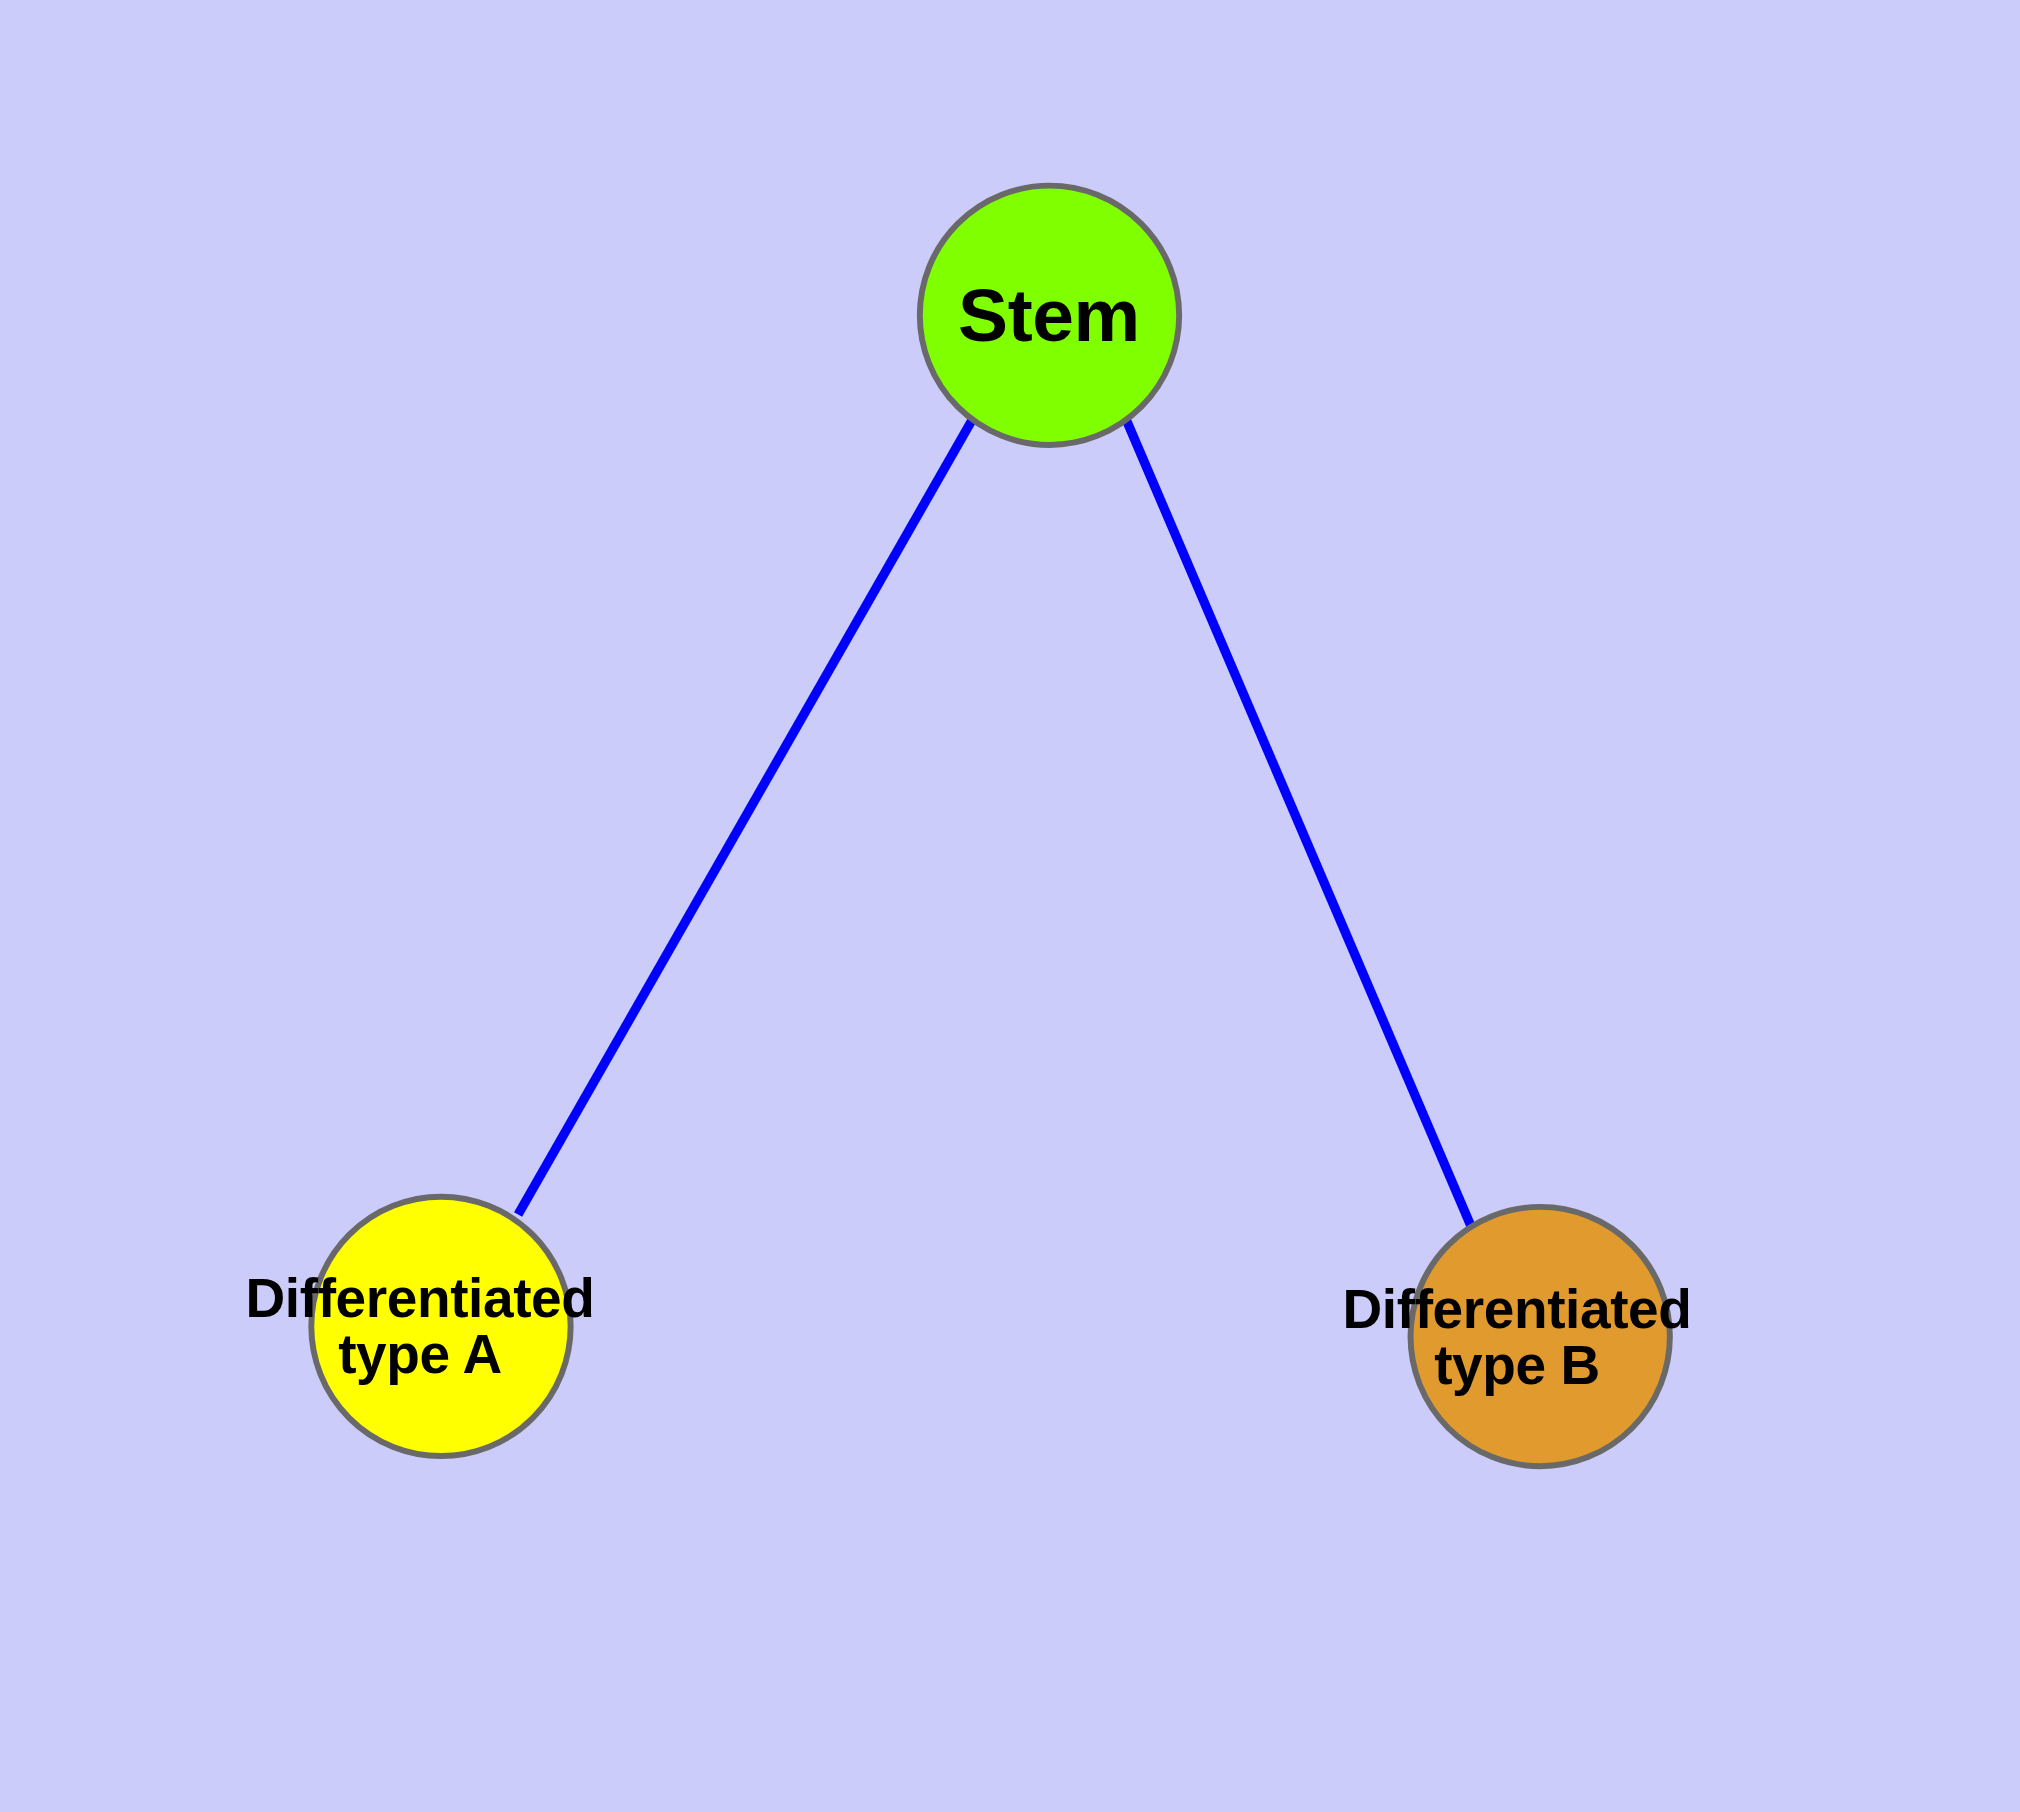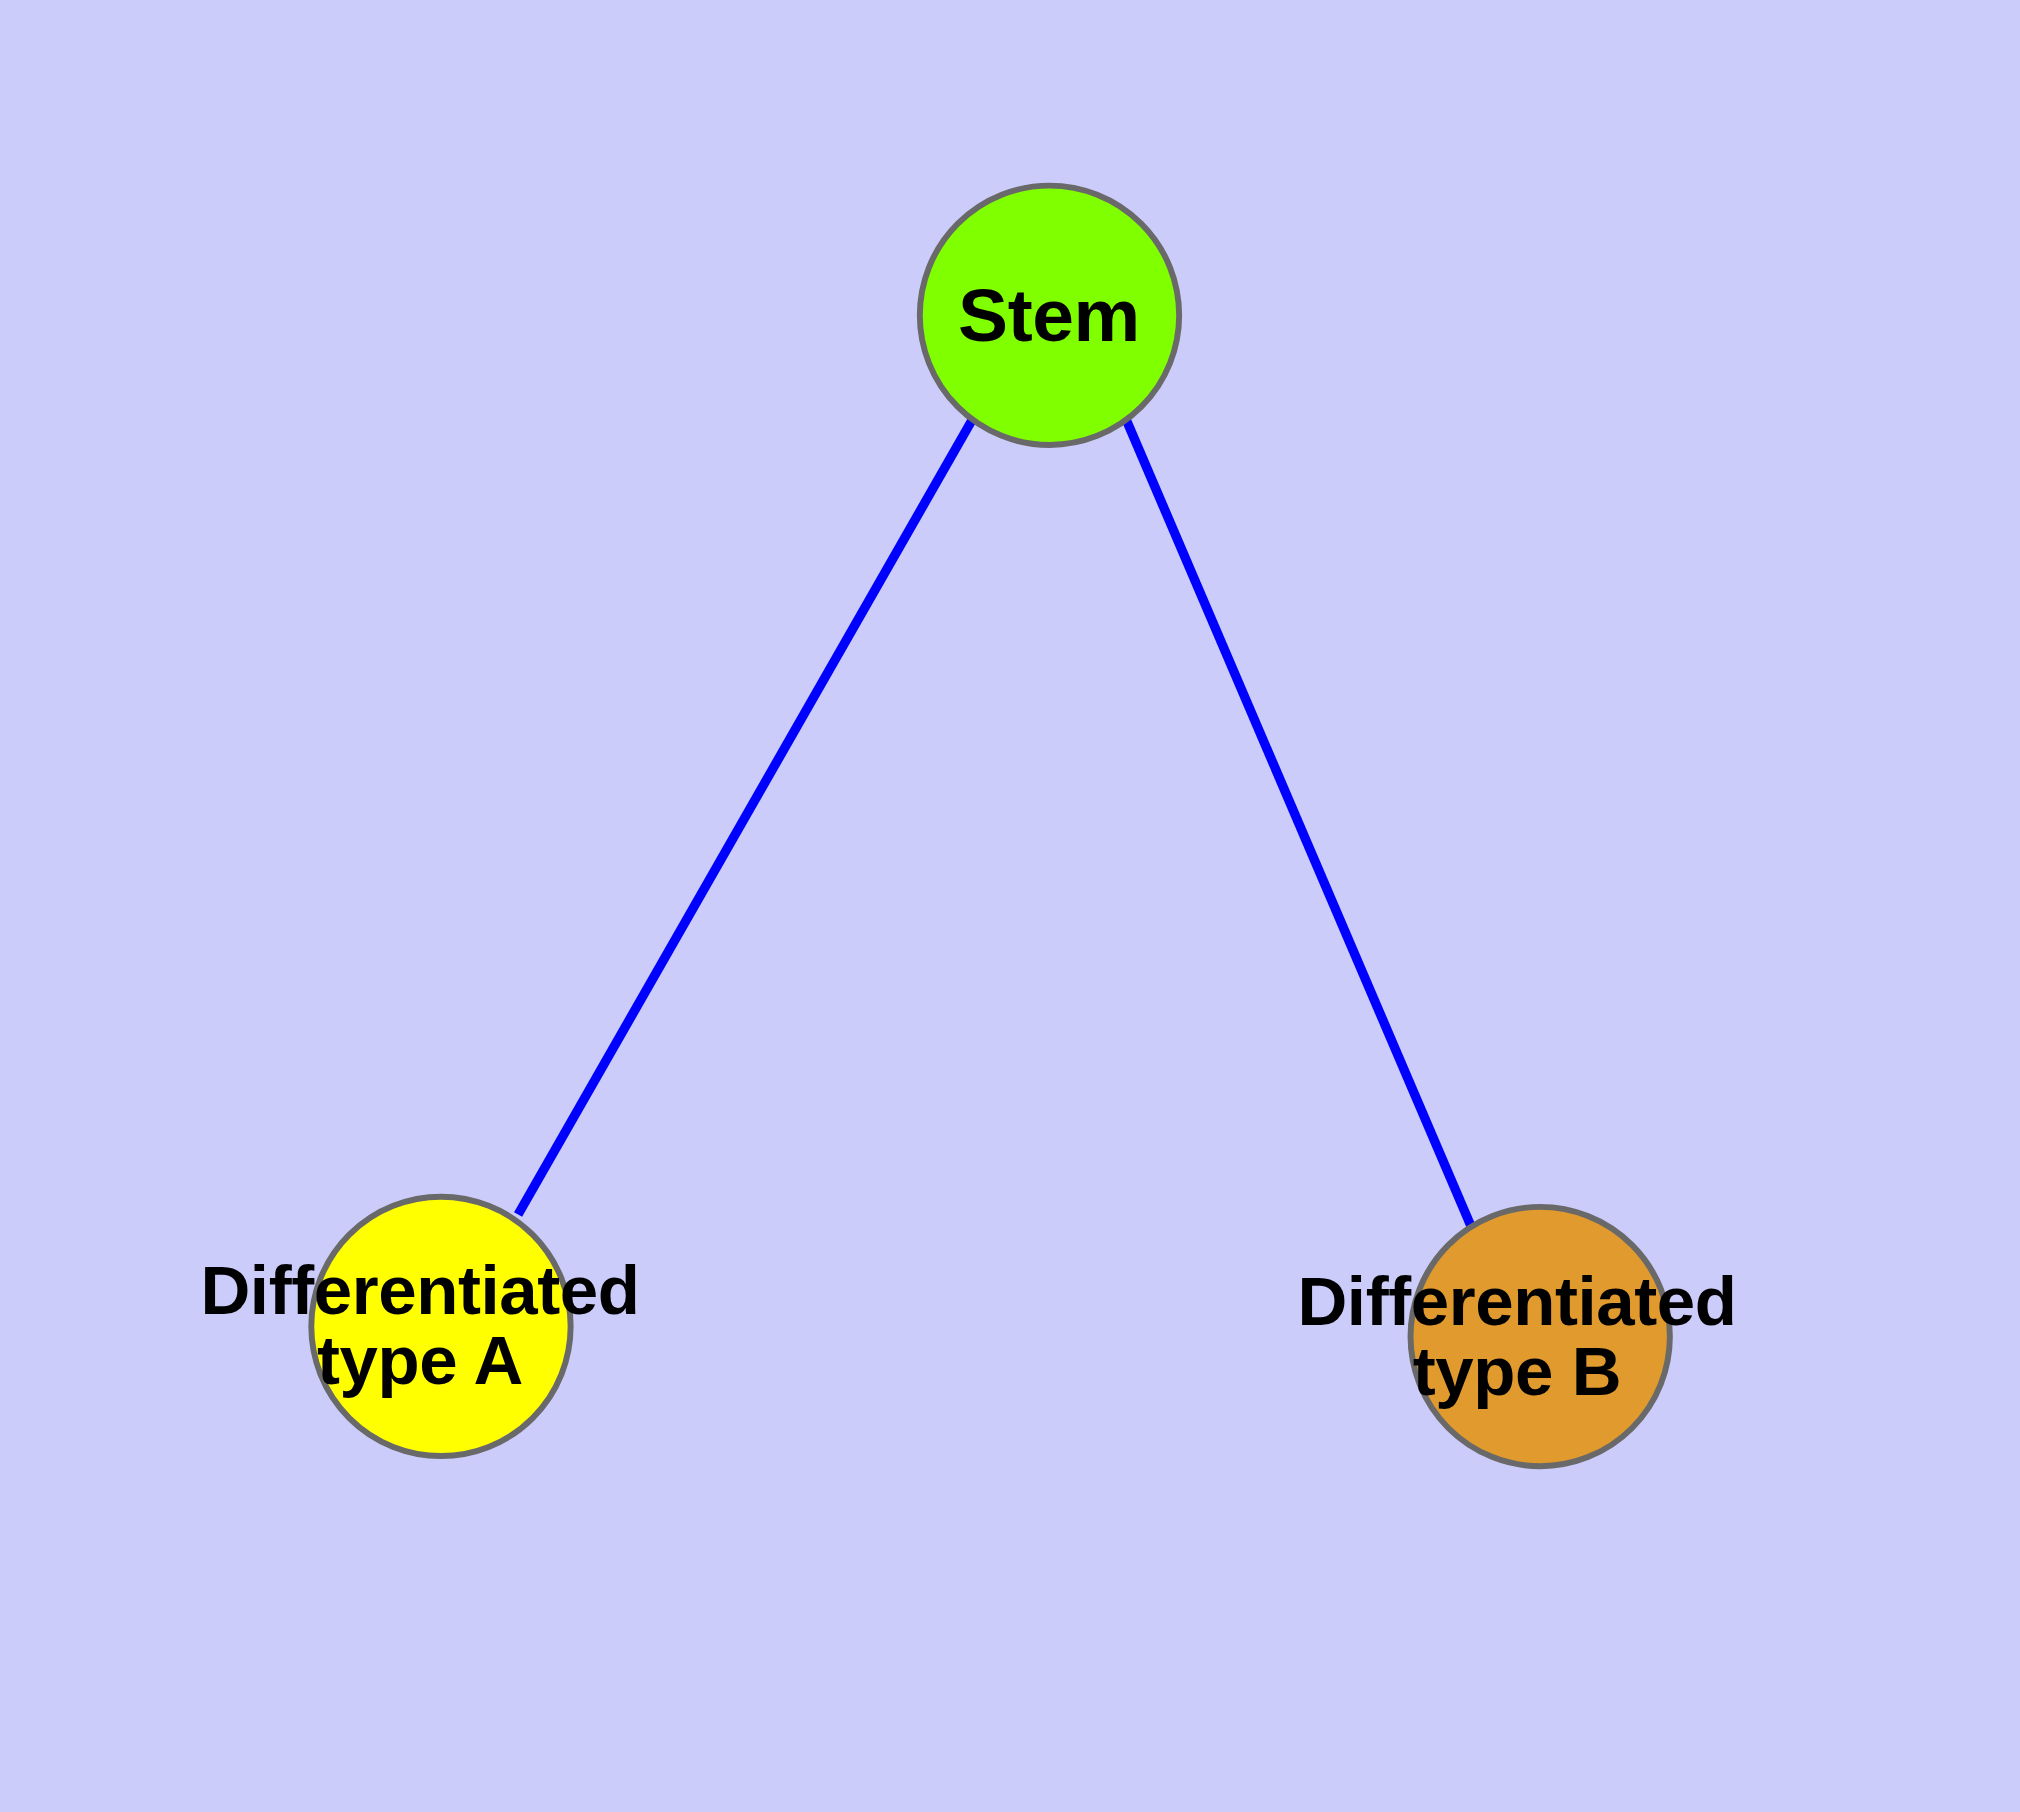--- a/index.html
+++ b/index.html
@@ -35,21 +35,21 @@
     text-align: center;
     line-height: 1.02;
     white-space: pre;
     pointer-events: none;
     letter-spacing: -0.4px;
   }
   .node-label-stem {
     font-size: 75px;
   }
   .node-label-multiline {
-    font-size: 69px;
+    font-size: 55px;
   }
 </style>
 </head>
 <body style="width: 2021px; height: 1812px;">
 
 <div id="graph-canvas" style="width: 2021px; height: 1812px; background: rgb(204, 204, 250);">
 
   <svg id="graph-svg" viewBox="0 0 2384 2138">
 
     <g>

